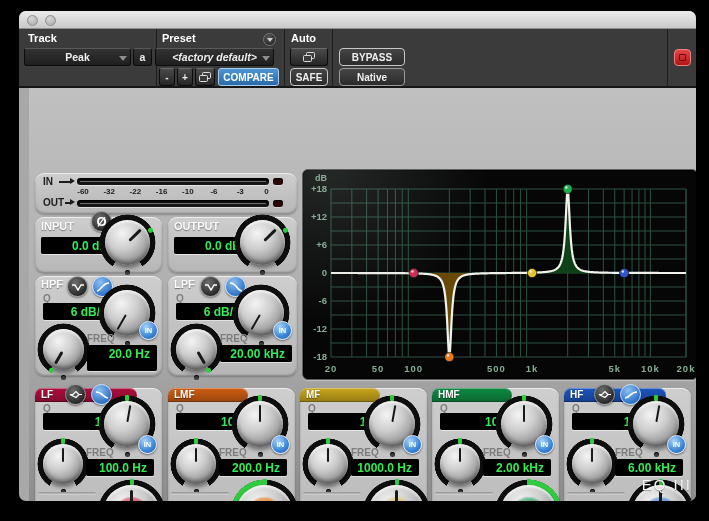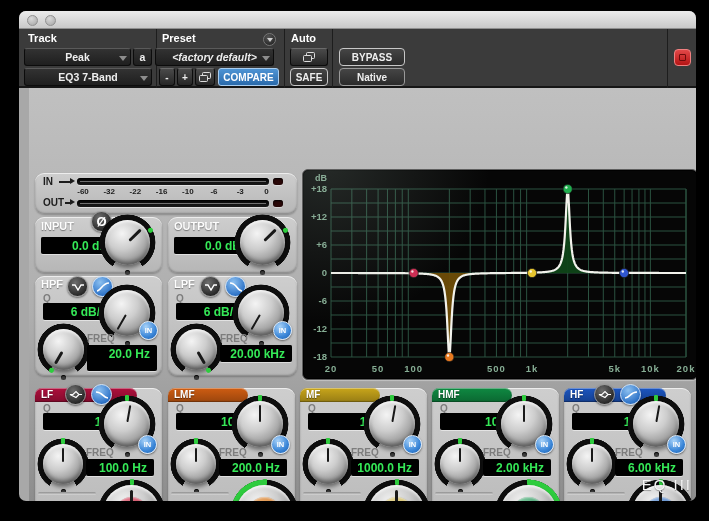--- a/index.html
+++ b/index.html
@@ -121,24 +121,20 @@
     </div>
 
     <div class="hdr">
       <span class="sec-label" style="left:9px;top:3px">Track</span>
       <div class="dd" style="left:5px;top:19px;width:107px">
         <span>Peak</span>
           <span class="tri"></span>
       </div>
       <div class="dd" style="left:114px;top:19px;width:19px">
         <span>a</span>
-      </div>
-      <div class="dd" style="left:5px;top:39px;width:128px">
-        <span>EQ3 7-Band</span>
-          <span class="tri"></span>
       </div>
       <div class="vdiv" style="left:137px"></div>
 
       <span class="sec-label" style="left:143px;top:3px">Preset</span>
       <div class="preset-circle" style="left:244px;top:4px">
           <span class="tri"></span>
         </div>
       <div class="dd" style="left:136px;top:19px;width:119px;font-style:italic">
         <span>&lt;factory default&gt;</span>
           <span class="tri"></span>

